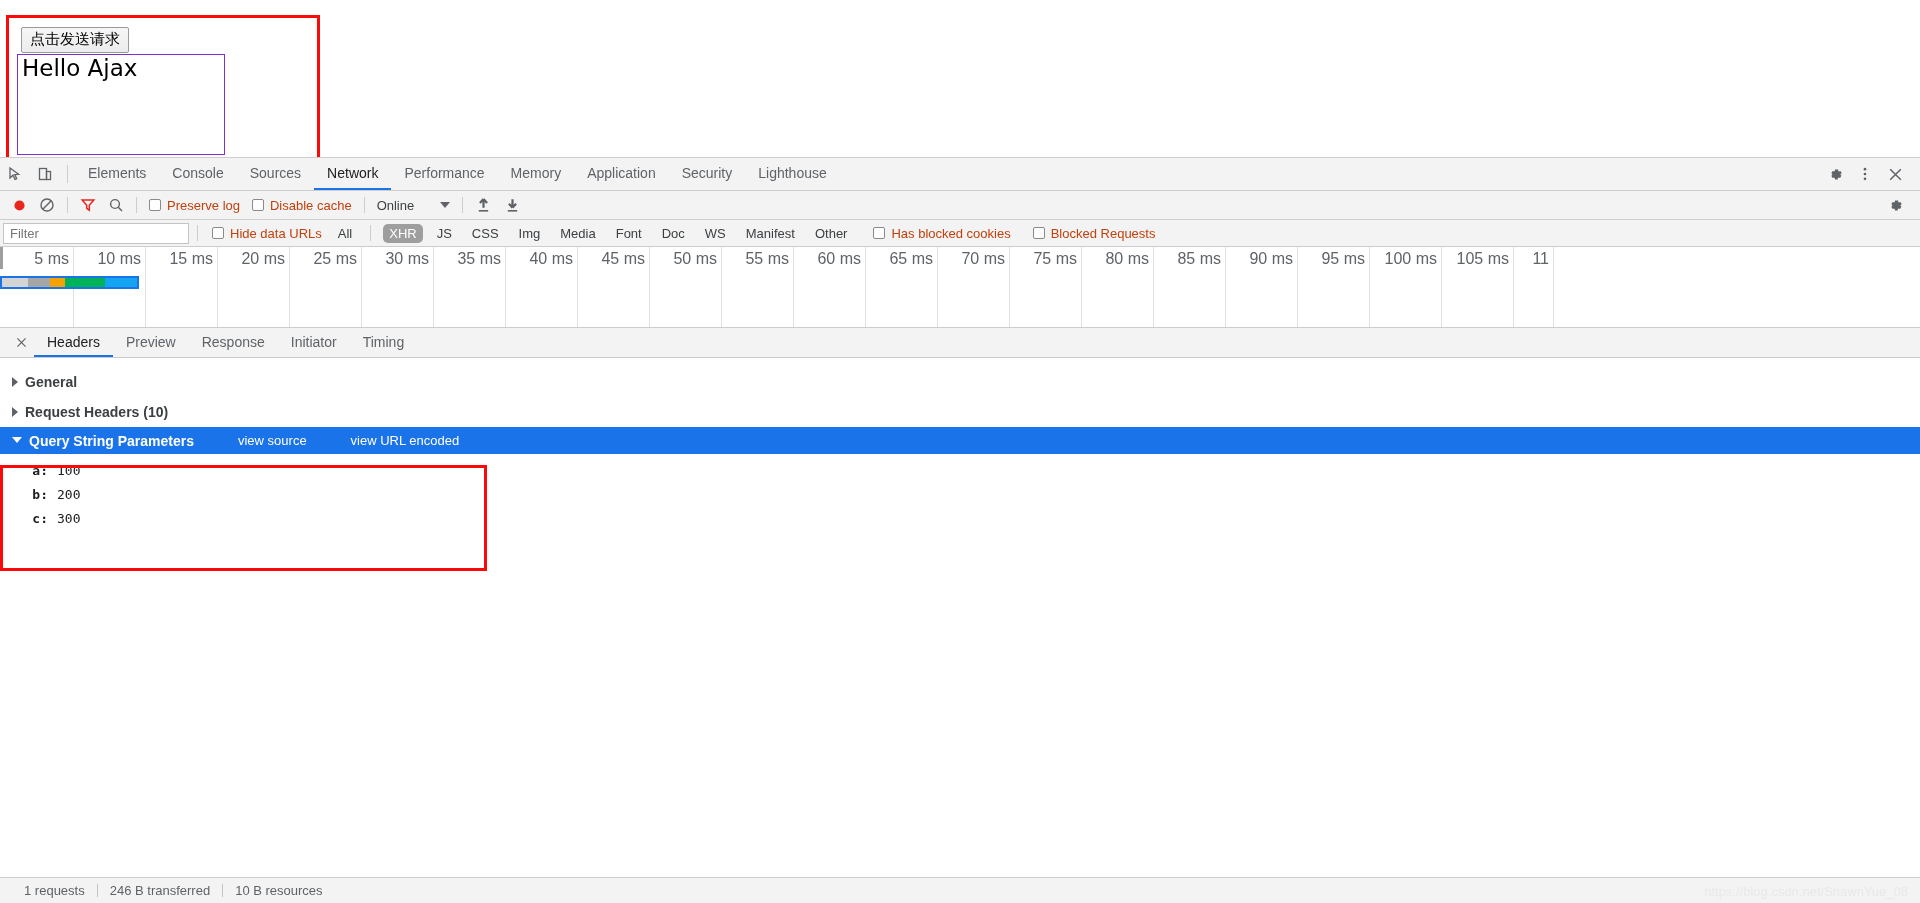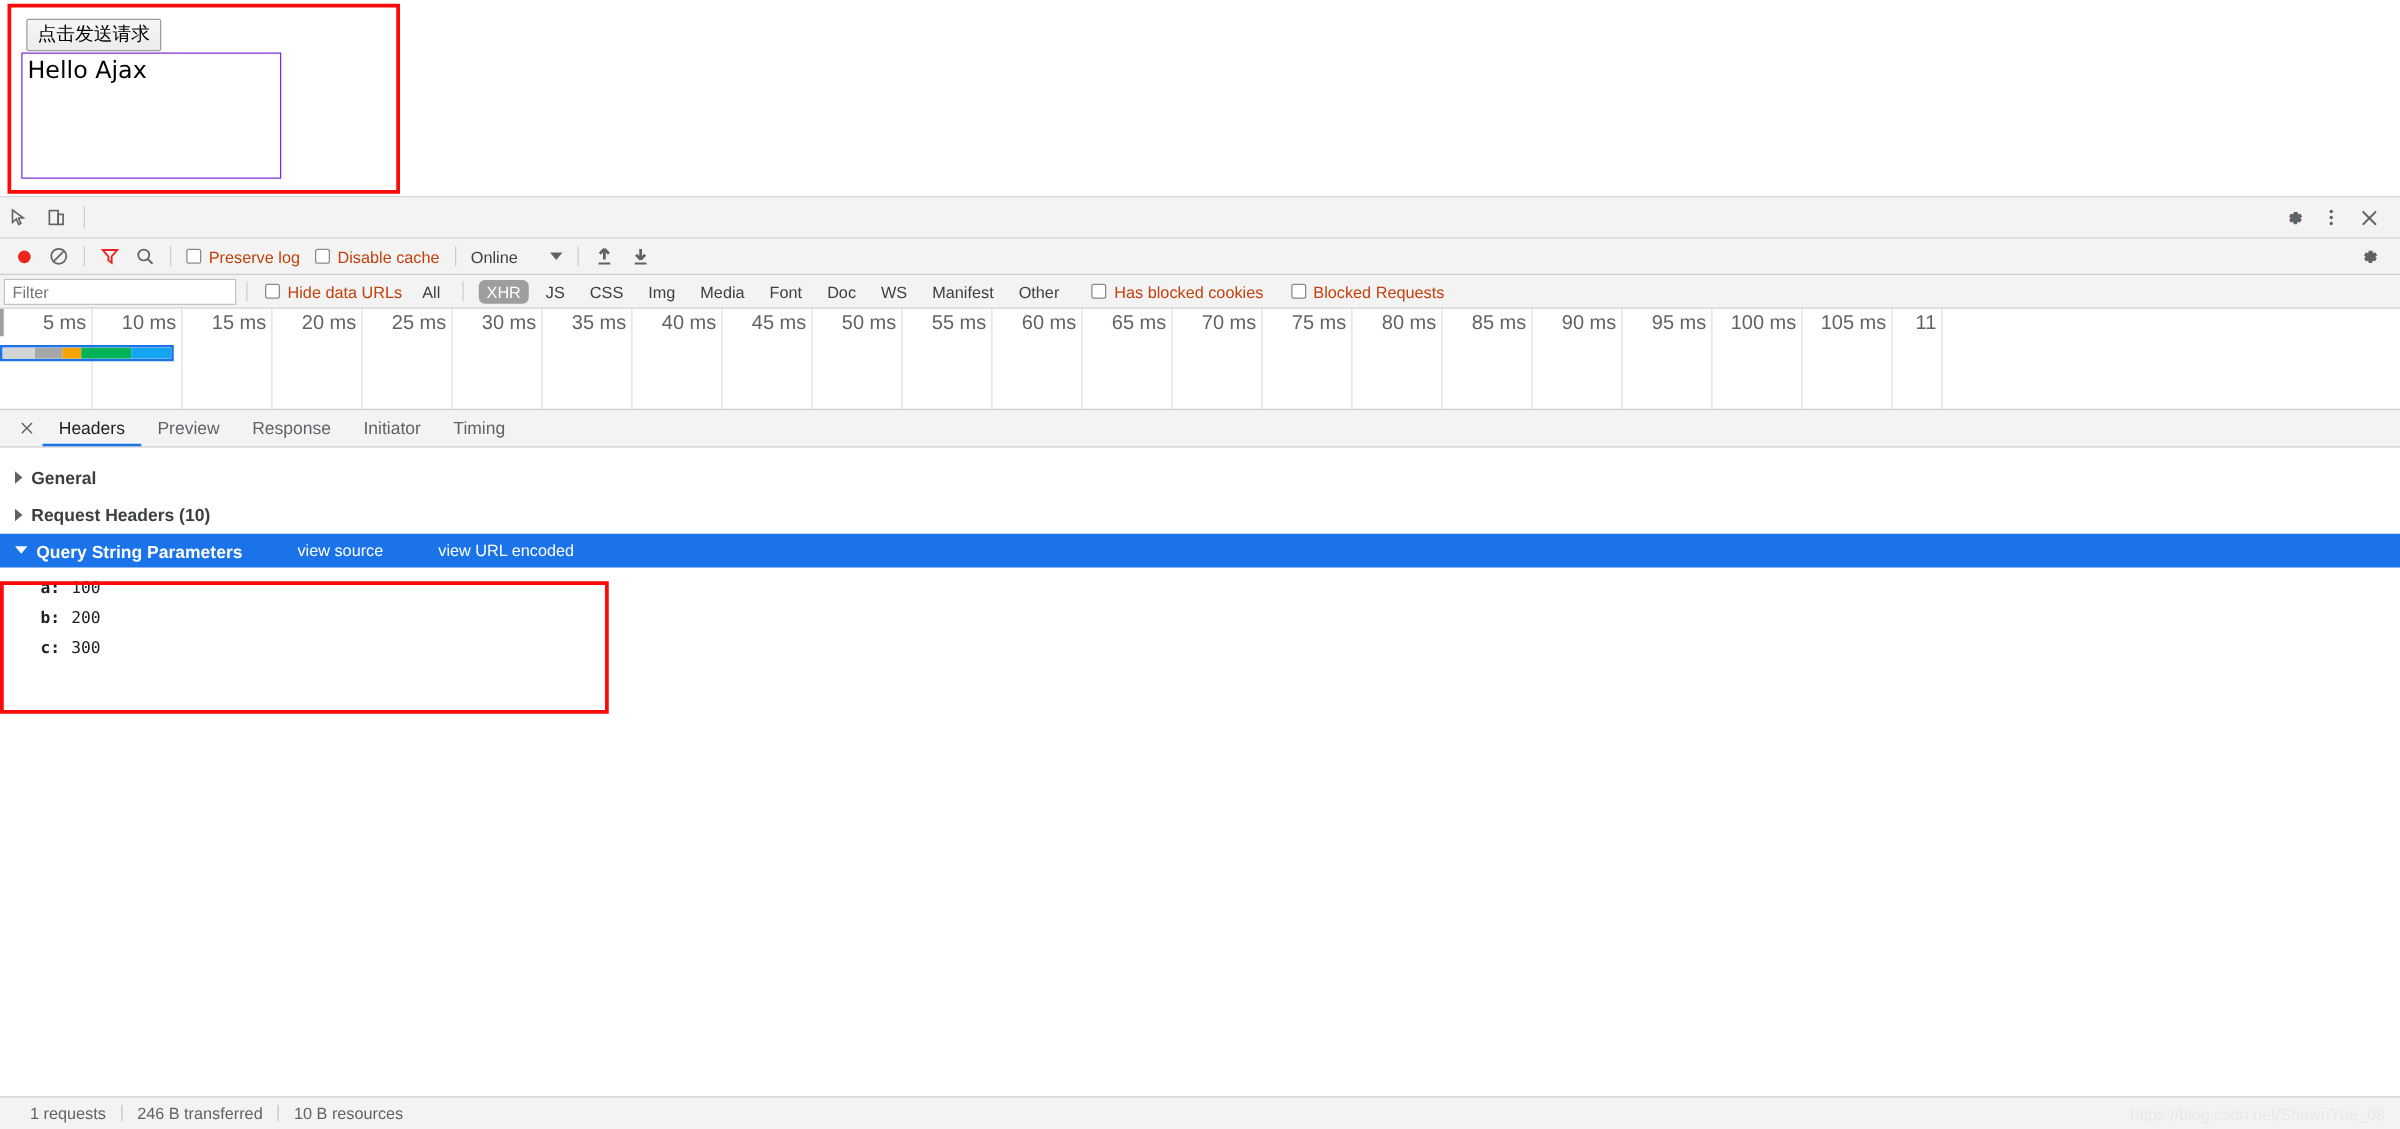--- a/index.html
+++ b/index.html
@@ -7,21 +7,21 @@
     margin: 0; padding: 0;
     width: 1920px; height: 903px;
     overflow: hidden;
     background: #ffffff;
     font-family: "Liberation Sans", sans-serif;
   }
 
   
   .page-area {
     position: absolute;
-    left: 0; top: 0;
+    left: 0; top: 12px;
     width: 1920px; height: 190px;
     background: #ffffff;
   }
   .page-redbox {
     position: absolute;
     left: 6px; top: 3px;
     width: 314px; height: 152px;
     border: 3px solid #fb0a09;
     background: #ffffff;
   }
@@ -39,21 +39,21 @@
     cursor: default;
   }
   .demo-result {
     position: absolute;
     left: 8px; top: 36px;
     width: 208px; height: 101px;
     border: 1px solid #7c2fd6;
     background: #ffffff;
     padding: 2px 4px;
     font-family: "DejaVu Sans", sans-serif;
-    font-size: 19px;
+    font-size: 23px;
     line-height: 23px;
     color: #000000;
   }
 
   
   .devtools {
     position: absolute;
     left: 0; top: 157px;
     width: 1920px; height: 746px;
     background: #f3f3f3;
@@ -384,20 +384,31 @@
           <path d="M3 2 L3 12 L6 9.2 L8 13.5 L9.7 12.7 L7.8 8.6 L11.6 8.3 Z" fill="none" stroke="#5f6368" stroke-width="1.3"></path>
         </svg>
     </div>
     <div class="dt-iconbtn">
       <svg width="16" height="16" viewBox="0 0 16 16">
           <rect x="2.5" y="2.5" width="7" height="11" fill="none" stroke="#5f6368" stroke-width="1.3"></rect>
           <rect x="9.5" y="5.5" width="4" height="8" fill="none" stroke="#5f6368" stroke-width="1.3"></rect>
         </svg>
     </div>
     <div class="dt-sep"></div>
+    <div class="dt-tabs">
+      <div class="dt-tab">Elements</div>
+      <div class="dt-tab">Console</div>
+      <div class="dt-tab">Sources</div>
+      <div class="dt-tab active">Network</div>
+      <div class="dt-tab">Performance</div>
+      <div class="dt-tab">Memory</div>
+      <div class="dt-tab">Application</div>
+      <div class="dt-tab">Security</div>
+      <div class="dt-tab">Lighthouse</div>
+    </div>
     <div class="dt-tabbar-right">
       <div class="dt-sep"></div>
       <div class="dt-iconbtn">
         <svg width="17" height="17" viewBox="0 0 20 20">
             <path d="M10 6.4a3.6 3.6 0 1 0 0 7.2 3.6 3.6 0 0 0 0-7.2zm0 5.6a2 2 0 1 1 0-4 2 2 0 0 1 0 4z" fill="#5f6368"></path>
             <path d="M17.4 11.4l-1.5-.9a6 6 0 0 0 0-1l1.5-.9-1.6-2.8-1.6.6a6 6 0 0 0-.9-.5l-.2-1.7H9.4l-.3 1.7c-.3.1-.6.3-.9.5l-1.6-.6-1.6 2.8 1.4.9a6 6 0 0 0 0 1l-1.4.9 1.6 2.8 1.6-.6c.3.2.6.4.9.5l.3 1.7h3.2l.2-1.7c.3-.1.6-.3.9-.5l1.6.6 1.6-2.8z" fill="#5f6368"></path>
           </svg>
       </div>
       <div class="dt-iconbtn">
         <svg width="16" height="16" viewBox="0 0 16 16">

